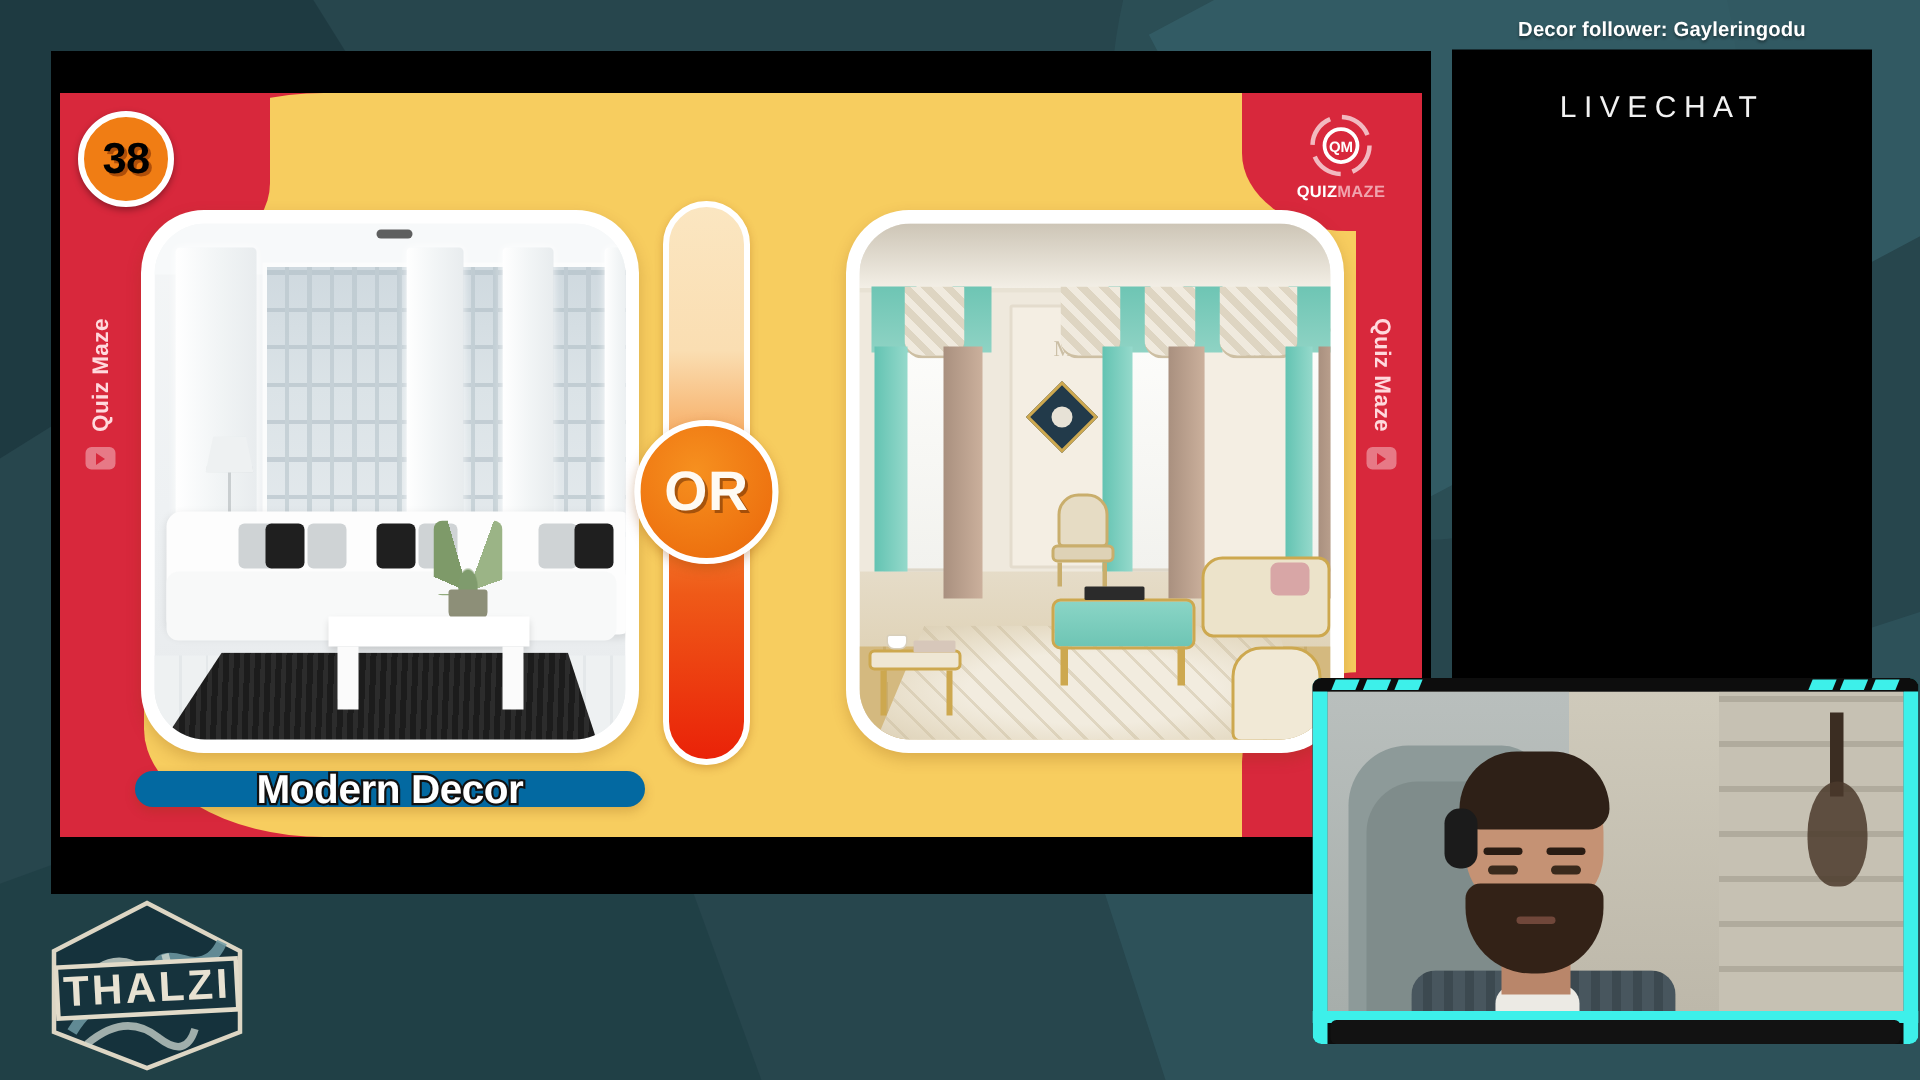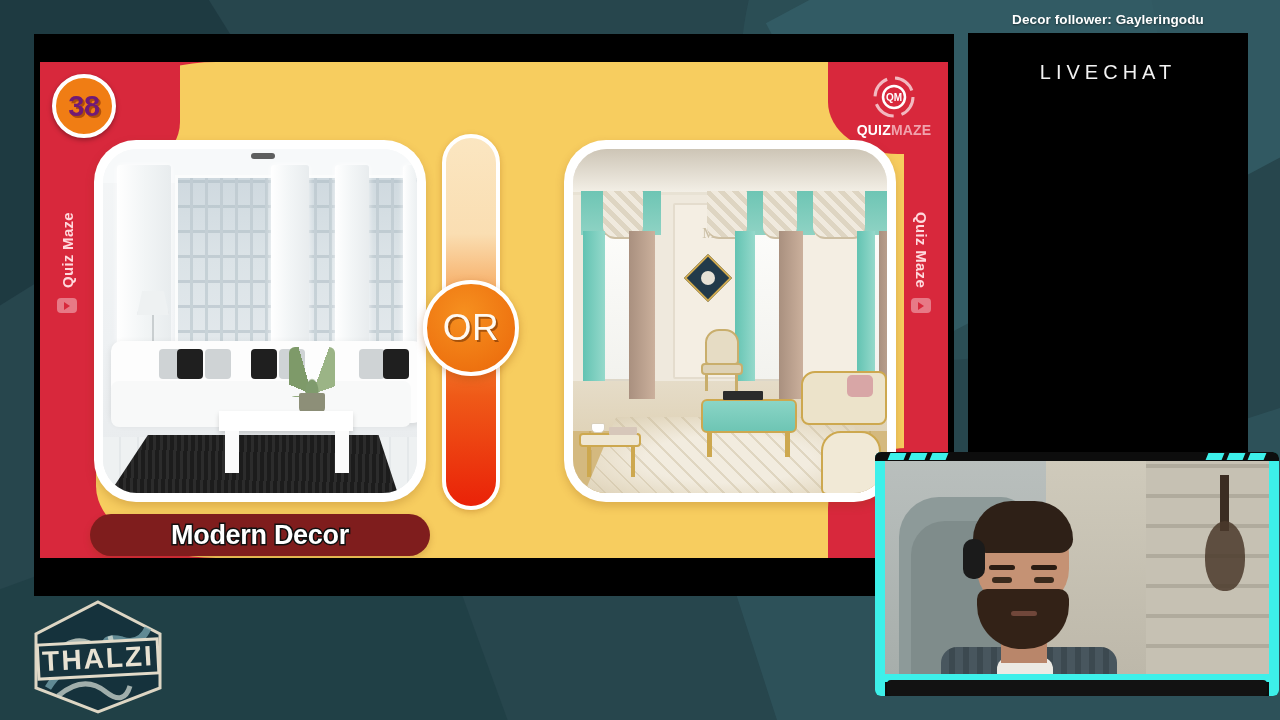--- a/index.html
+++ b/index.html
@@ -65,37 +65,37 @@
   }
 
   
   .counter{
     position:absolute;left:12px;top:12px;width:64px;height:64px;border-radius:50%;
     background:#f07d14;border:4px solid #ffffff;
     display:flex;align-items:center;justify-content:center;
     box-shadow:0 2px 5px rgba(0,0,0,.35);
   }
   .counter span{
-    color:#701a75;font-size:29px;font-weight:bold;letter-spacing:-.5px;
+    color:#000000;font-size:29px;font-weight:bold;letter-spacing:-.5px;
     text-shadow:2px 2px 0 rgba(120,40,0,.55);
   }
 
   
   .title{
     position:absolute;left:240px;top:24px;width:420px;text-align:center;
     color:#ffffff;font-size:41px;font-weight:bold;letter-spacing:-.6px;
     text-shadow:3px 3px 0 rgba(170,120,20,.45);
   }
 
   
   .logo{
     position:absolute;right:14px;top:12px;width:80px;text-align:center;
   }
   .logo-mark{width:46px;height:46px;margin:0 auto 2px;position:relative;}
-  .logo-text{font-size:14px;font-weight:bold;letter-spacing:.2px;}
+  .logo-text{font-size:11px;font-weight:bold;letter-spacing:.2px;}
   .logo-text .a{color:#ffffff;}
   .logo-text .b{color:#f0a3ad;}
 
   
   .side{
     position:absolute;top:150px;width:26px;height:200px;
     display:flex;flex-direction:column;align-items:center;gap:10px;
   }
   .side.left{left:14px;}
   .side.right{right:14px;}
@@ -239,27 +239,27 @@
     border:4px solid #ffffff;
     box-shadow:0 2px 6px rgba(150,70,0,.3);
   }
   .or-circle{
     position:absolute;left:383px;top:218px;width:96px;height:96px;border-radius:50%;
     background:radial-gradient(circle at 42% 34%,#f6901f,#ee7310 70%,#e5670c);
     border:4px solid #ffffff;display:flex;align-items:center;justify-content:center;
     box-shadow:0 3px 8px rgba(150,70,0,.35);
   }
   .or-circle span{
-    color:#fffaf2;font-size:37px;font-weight:normal;letter-spacing:.5px;
+    color:#fffaf2;font-size:37px;font-weight:bold;letter-spacing:.5px;
     text-shadow:2px 2px 0 rgba(90,35,0,.5);
   }
 
   
   .pill{
-    position:absolute;top:452px;height:42px;border-radius:21px;background:#7f1d1d;
+    position:absolute;top:452px;height:24px;border-radius:21px;background:#0369a1;
     display:flex;align-items:center;justify-content:center;
     box-shadow:0 3px 7px rgba(120,60,0,.22);
   }
   .pill.left{left:50px;width:340px;}
   .pill.right{left:520px;width:340px;}
   .pill span{
     font-size:27px;font-weight:bold;color:#ffffff;letter-spacing:-.3px;
     -webkit-text-stroke:3px #111111;paint-order:stroke fill;
   }
 

